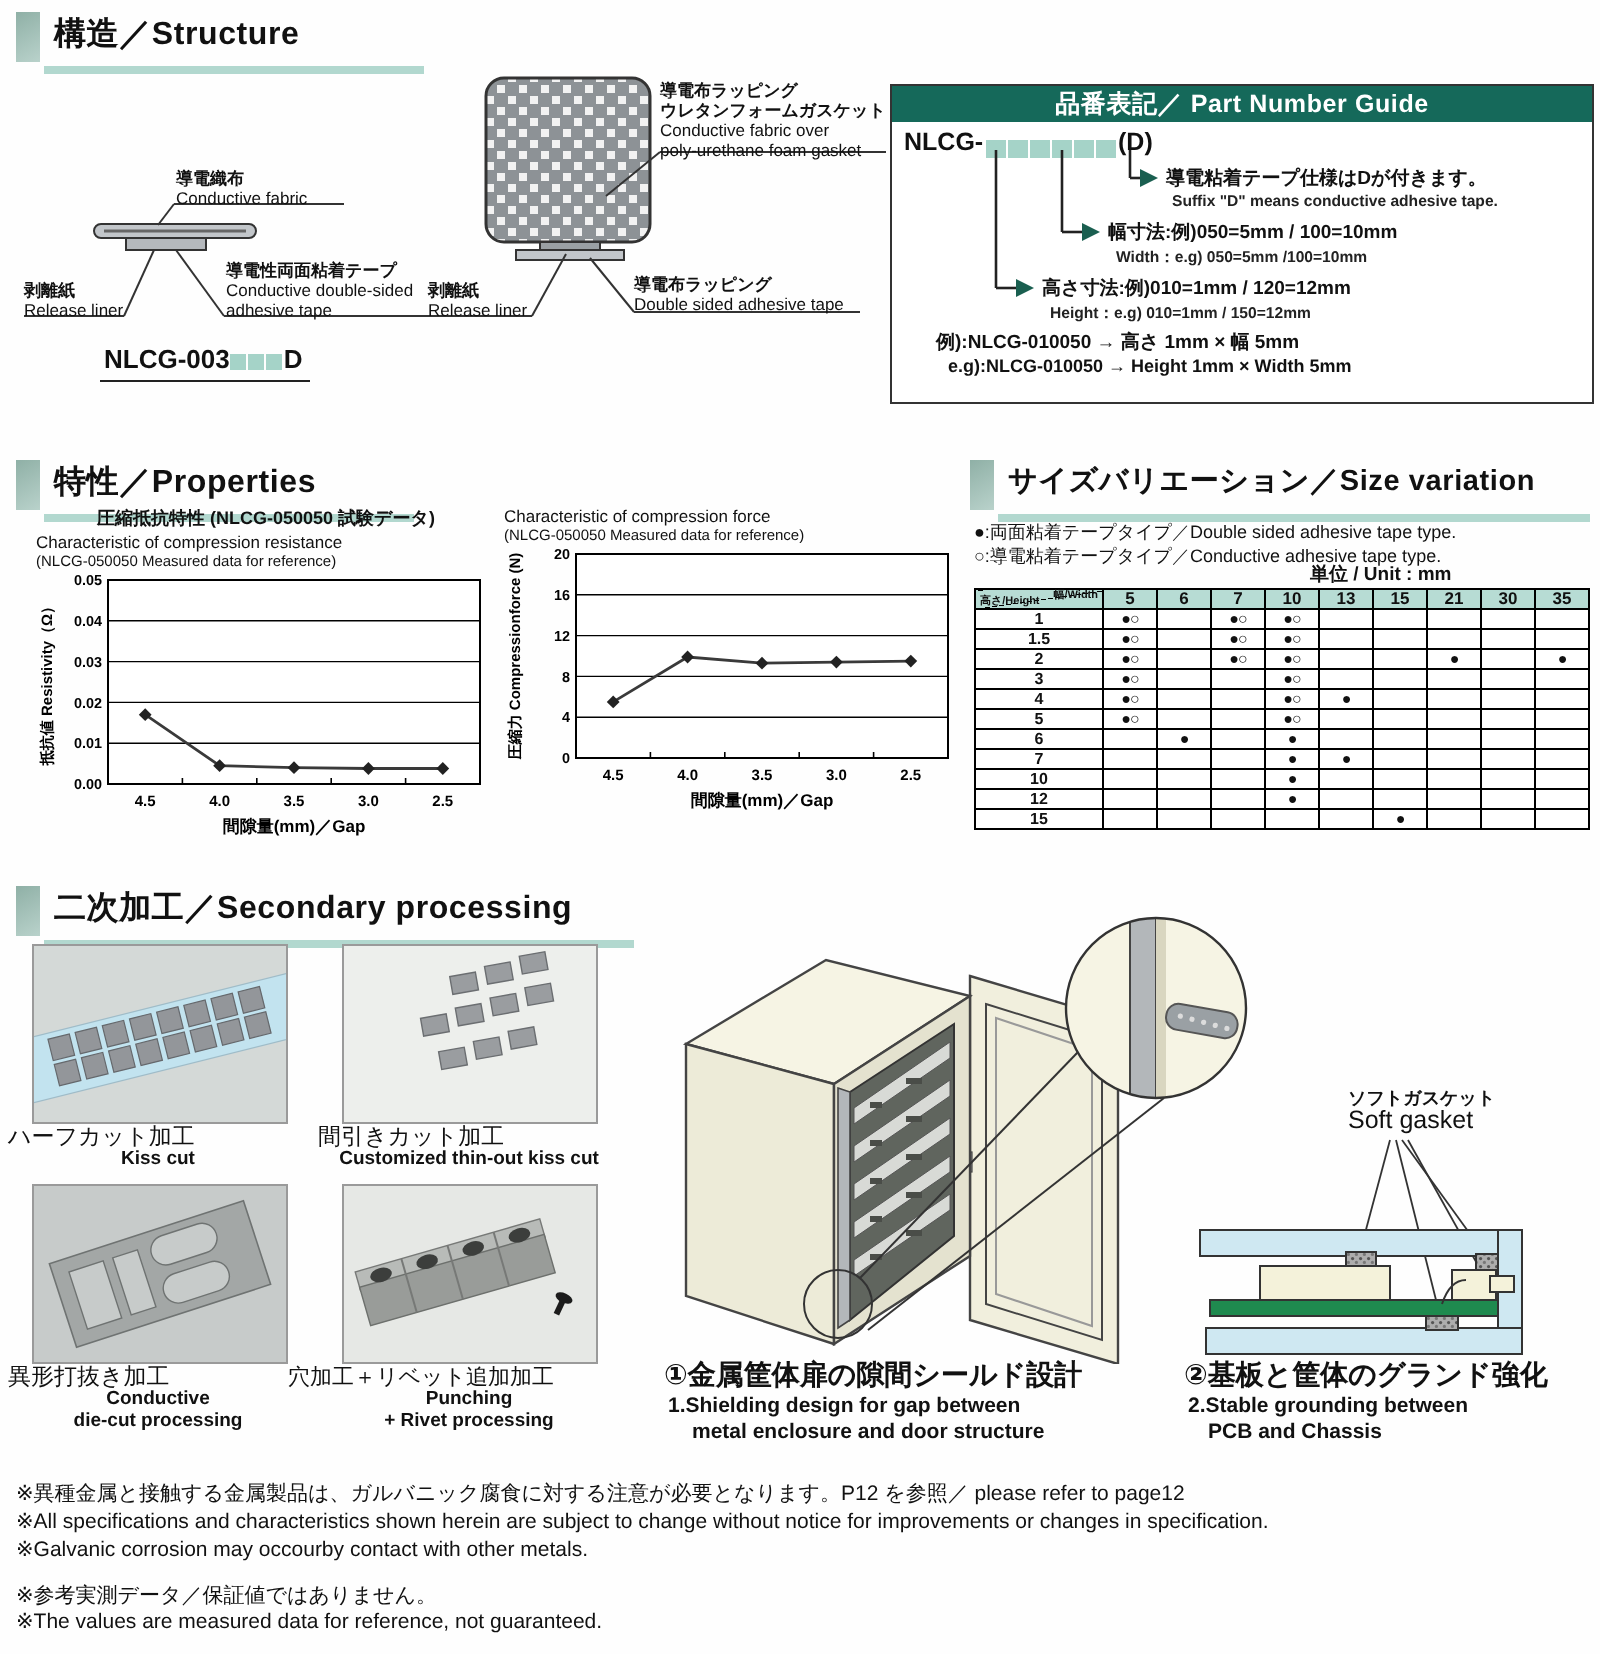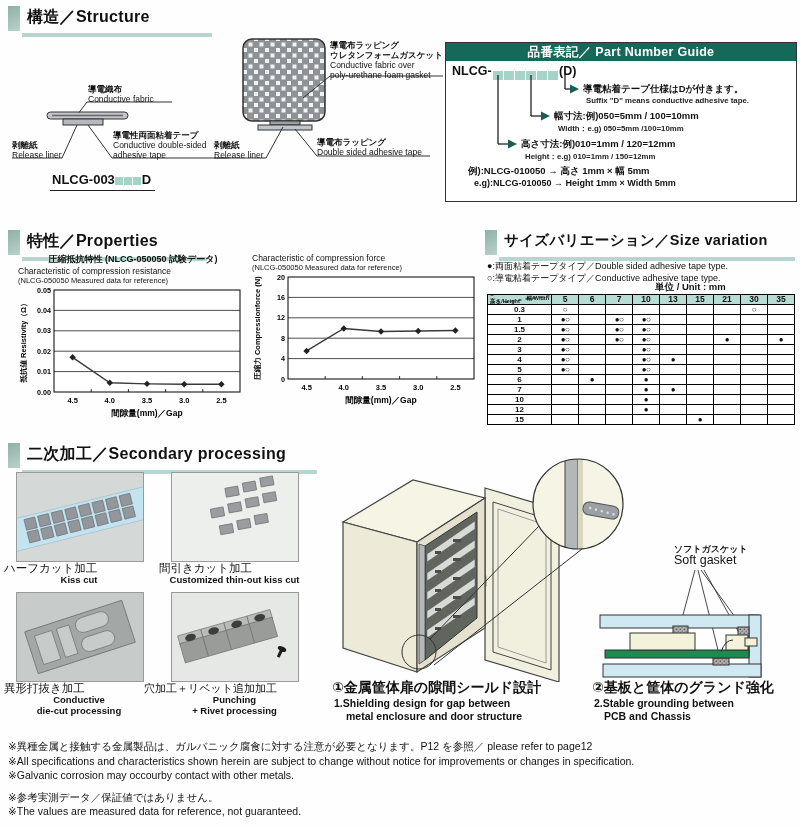--- a/index.html
+++ b/index.html
@@ -281,32 +281,20 @@
           <th>10</th>
           <th>13</th>
           <th>15</th>
           <th>21</th>
           <th>30</th>
           <th>35</th>
         </tr>
       </thead>
       <tbody>
         <tr>
-          <th>0.3</th>
-          <td>○</td>
-          <td></td>
-          <td></td>
-          <td></td>
-          <td></td>
-          <td></td>
-          <td></td>
-          <td>○</td>
-          <td></td>
-        </tr>
-        <tr>
           <th>1</th>
           <td>●○</td>
           <td></td>
           <td>●○</td>
           <td>●○</td>
           <td></td>
           <td></td>
           <td></td>
           <td></td>
           <td></td>

